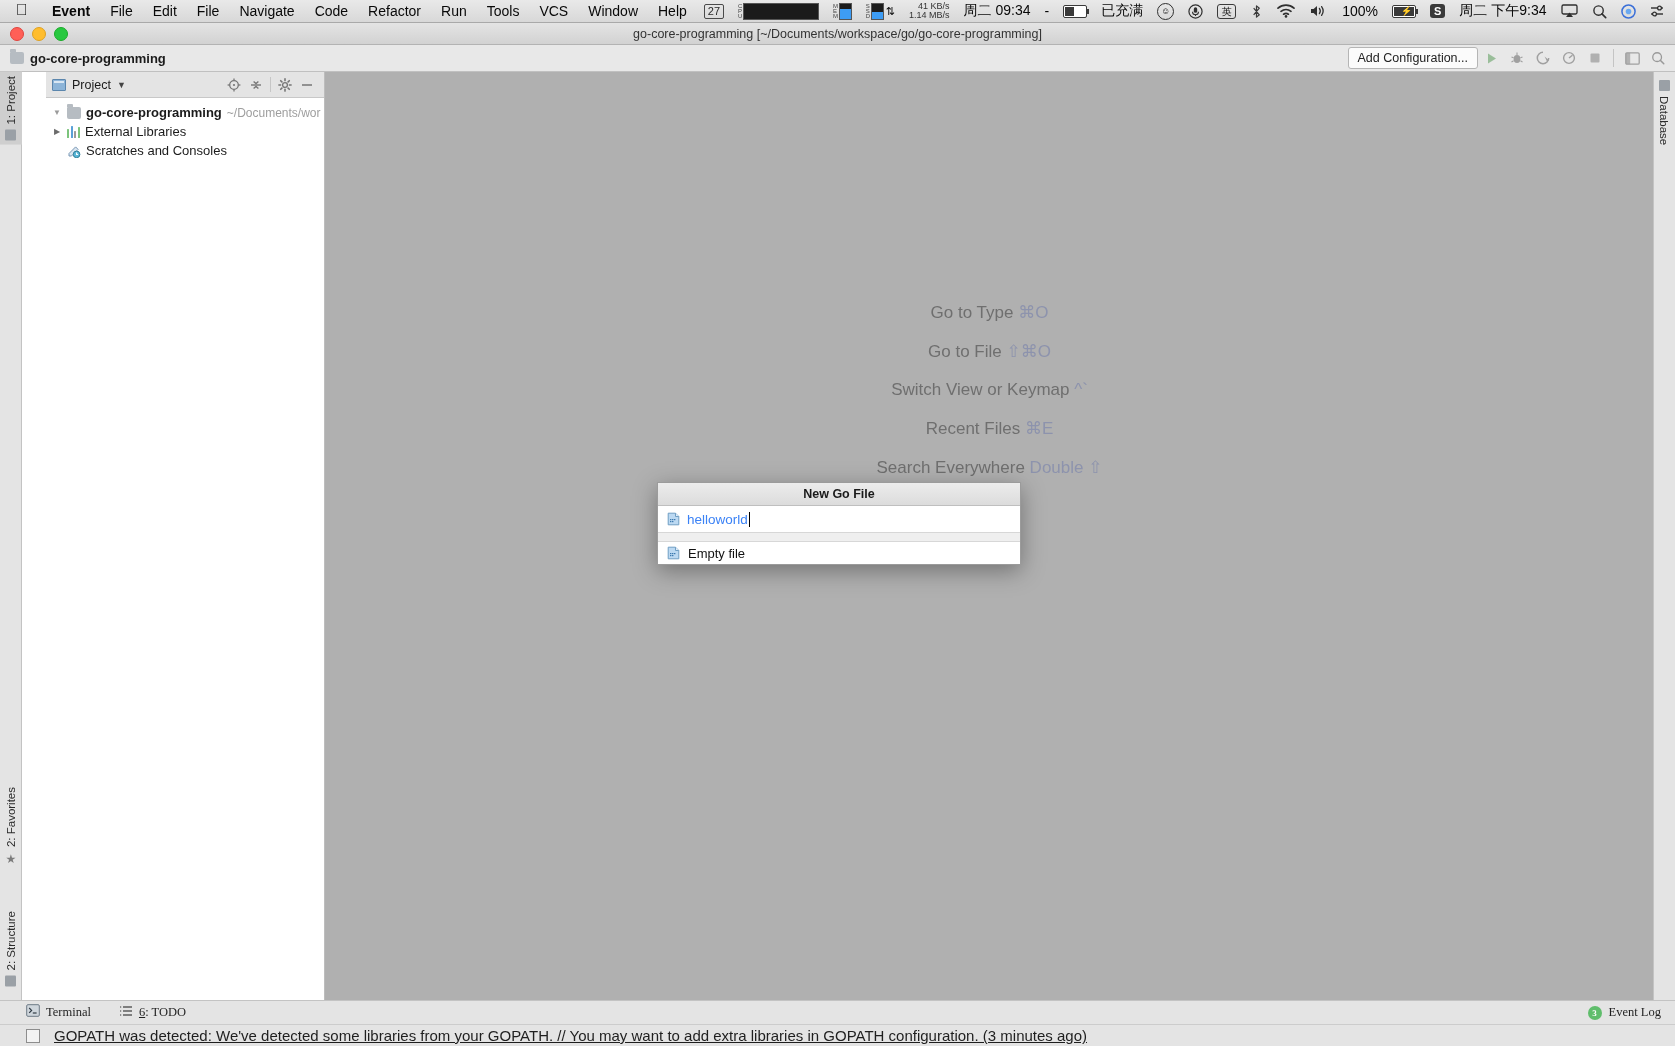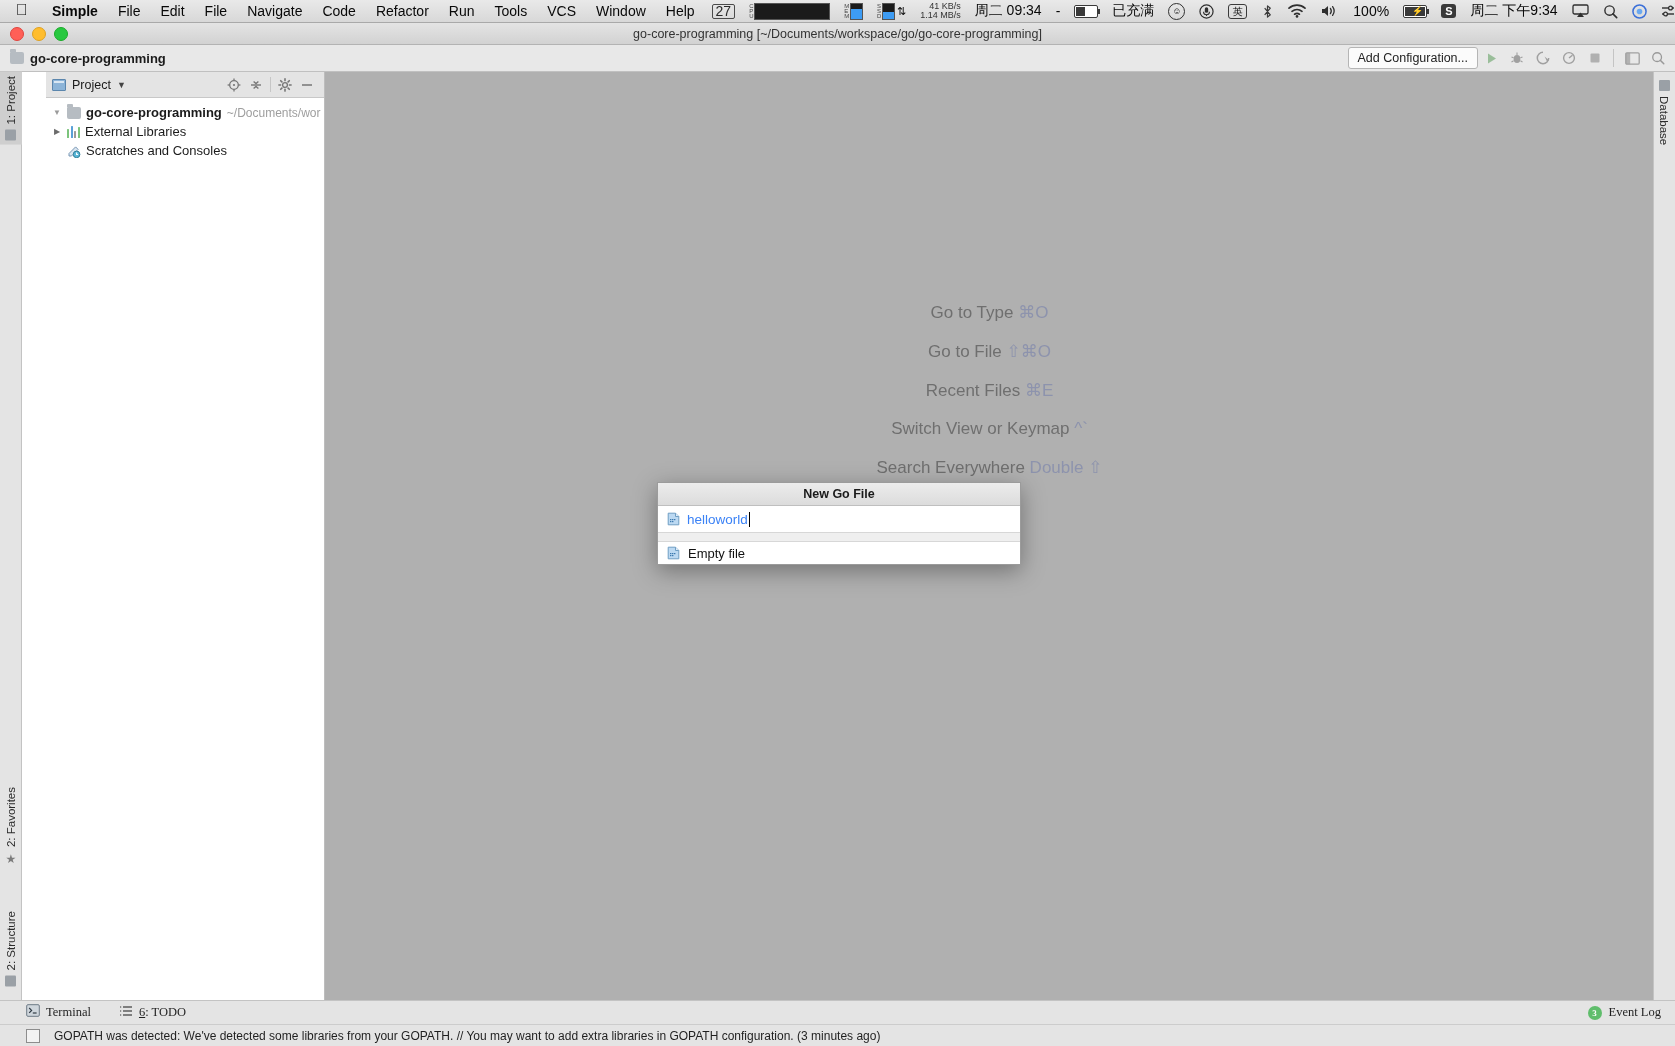--- a/index.html
+++ b/index.html
@@ -30,21 +30,21 @@
     position: relative; top: -1px;
   }
   .mb-item { padding: 0 10px; white-space: nowrap; }
   .mb-item.app { font-weight: bold; }
   .mb-right {
     margin-left: auto; display: flex; align-items: center;
     padding-right: 8px; gap: 0px;
   }
   .mb-ricon { padding: 0 7px; display: flex; align-items: center; white-space: nowrap; }
   .boxnum {
-    border: 1px solid #4a4a4a; font-size: 14px; padding: 0px 3px;
+    border: 1px solid #4a4a4a; font-size: 11px; padding: 0px 3px;
     border-radius: 2px; line-height: 13px; color:#2a2a2a;
   }
   .minilabel { font-size: 6px; line-height: 5px; letter-spacing: -0.3px;
     display:flex; flex-direction:column; color:#444; margin-right:1px;}
   .cpu-graph { width: 74px; height: 15px; background: #1b1b1b; border: 1px solid #555; }
   .mem-bar { width: 11px; height: 15px; background: #1b1b1b; border: 1px solid #555;
     position: relative; }
   .mem-bar i { position: absolute; left: 0; bottom: 0; width: 100%; background: #3d9cf4; display:block;}
   .netspd { font-size: 9px; line-height: 9px; text-align: right; color: #333; }
   .mb-time { font-size: 14px; }
@@ -214,21 +214,21 @@
   .todo-u { text-decoration: underline; }
   .bb-right { margin-left: auto; display: flex; align-items: center; padding-right: 14px; gap: 7px;}
   .green-dot {
     width: 14px; height: 14px; border-radius: 50%; background: #5fbd6b; color: #fff;
     font-size: 9px; display: flex; align-items: center; justify-content: center; font-weight: bold;
   }
   .statusbar {
     position: absolute; left: 0; bottom: 0; width: 1675px; height: 22px;
     background: #e4e4e4; border-top: 1px solid #cccccc;
     display: flex; align-items: center; box-sizing: border-box;
-    font-size: 12px; color: #1f1f1f;
+    font-size: 15px; color: #1f1f1f; text-decoration: underline;
   }
   .sb-box {
     width: 12px; height: 12px; border: 1px solid #8d8d8d; background: #f3f3f3;
     margin-left: 26px; margin-right: 14px; flex:none;
   }
 
   
   .dialog {
     position: absolute; left: 657px; top: 482px; width: 364px;
     box-shadow: 0 6px 22px rgba(0,0,0,0.35);
@@ -262,21 +262,21 @@
   .dlg-item.sel { background: #3b74e8; color: #fff; font-weight: bold; }
   .go-ico { width: 13px; height: 14px; flex: none; }
 </style>
 </head>
 <body>
 
 <div id="root">
 
   <div class="menubar">
     <div class="mb-apple"></div>
-    <div class="mb-item app">Simple</div>
+    <div class="mb-item app">Event</div>
     <div class="mb-item">File</div>
     <div class="mb-item">Edit</div>
     <div class="mb-item">File</div>
     <div class="mb-item">Navigate</div>
     <div class="mb-item">Code</div>
     <div class="mb-item">Refactor</div>
     <div class="mb-item">Run</div>
     <div class="mb-item">Tools</div>
     <div class="mb-item">VCS</div>
     <div class="mb-item">Window</div>
@@ -562,24 +562,24 @@
 
   <div class="editor">
     <div class="hints">
       <div class="hintrow">
         <span>Go to Type </span><span class="key">⌘O</span>
       </div>
       <div class="hintrow">
         <span>Go to File </span><span class="key">⇧⌘O</span>
       </div>
       <div class="hintrow">
+        <span>Switch View or Keymap </span><span class="key">^`</span>
+      </div>
+      <div class="hintrow">
         <span>Recent Files </span><span class="key">⌘E</span>
-      </div>
-      <div class="hintrow">
-        <span>Switch View or Keymap </span><span class="key">^`</span>
       </div>
       <div class="hintrow">
         <span>Search Everywhere </span><span class="key">Double ⇧</span>
       </div>
     </div>
   </div>
 
   <div class="rightstripe">
     <div class="vtab-r">
       <span class="db-ico"></span>

